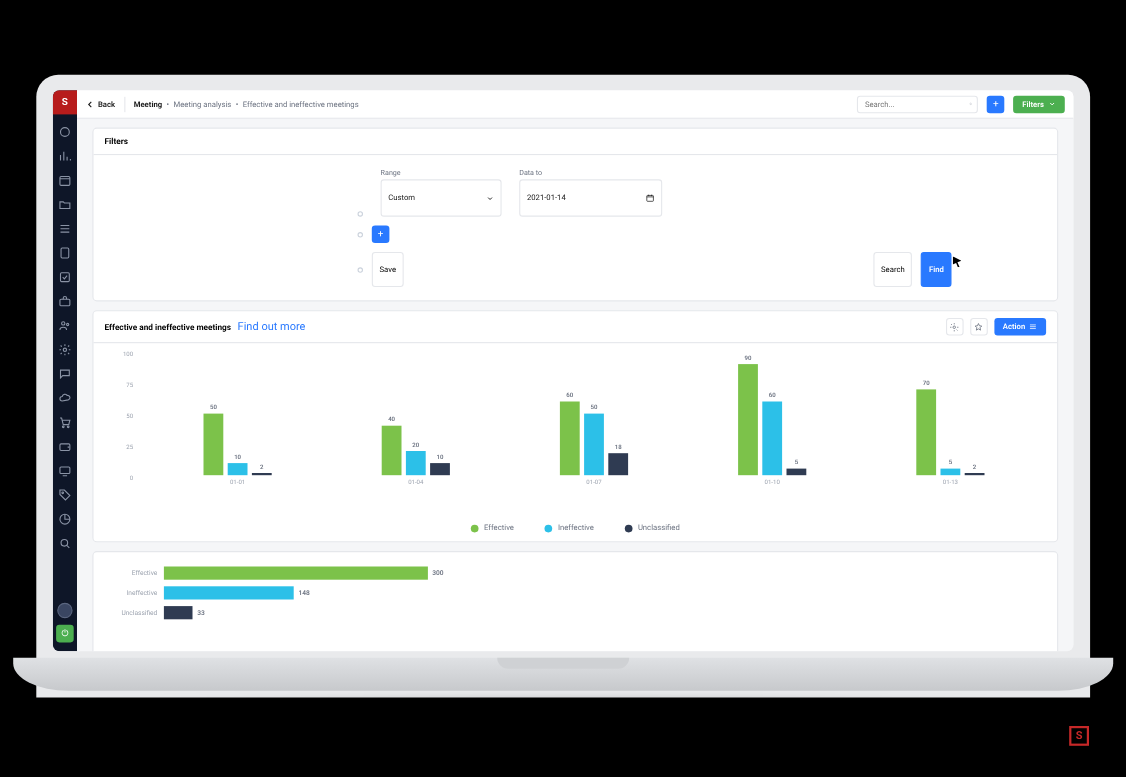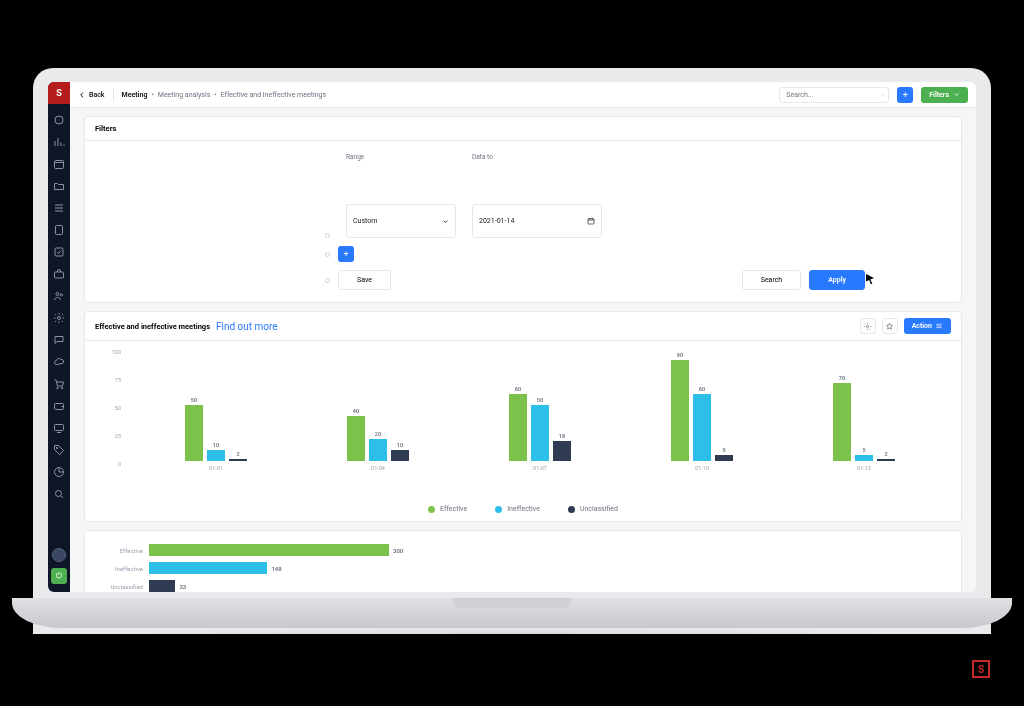--- a/index.html
+++ b/index.html
@@ -52,25 +52,25 @@
 
   .card { background:var(--card); border:1px solid var(--border); border-radius:4px; margin-bottom:8px; }
 
   
   .card-title { font-size:7.5px; font-weight:700; padding:7px 10px; border-bottom:1px solid var(--border);}
   .filter-body { padding:8px 10px; }
   .row { display:flex; align-items:center; gap:8px; padding:4px 0;}
   .knob { width:5px; height:5px; border-radius:50%; border:1px solid #cbd2dc; background:#fff;}
   .row-inner { display:flex; gap:16px; margin-left:230px; align-items:flex-end;}
   .fld { display:flex; flex-direction:column; gap:2px; font-size:6.5px; color:var(--muted); }
-  .input { height:16px; border:1px solid var(--border); border-radius:3px; background:#fff; padding:16px 6px; font-size:7px; color:var(--text); display:flex; align-items:center; justify-content:space-between; gap:20px;margin-top:41px;}
+  .input { height:16px; border:1px solid var(--border); border-radius:3px; background:#fff; padding:16px 6px; font-size:7px; color:var(--text); display:flex; align-items:center; justify-content:space-between; gap:20px;}
   .input.range { width:110px;}
   .input.date  { width:130px;}
   .plus-sm { width:16px; height:16px; background:var(--blue); color:#fff; border-radius:3px; display:flex; align-items:center; justify-content:center; font-size:9px;}
-  .btn { height:20px; padding:0 18px; border-radius:3px; font-size:7px; display:flex; align-items:center; border:1px solid var(--border); background:#fff;}
+  .btn { height:32px; padding:0 6px; border-radius:3px; font-size:7px; display:flex; align-items:center; border:1px solid var(--border); background:#fff;}
   .btn.primary { background:var(--blue); color:#fff; border-color:var(--blue); font-weight:600;}
   .row2 { margin-left:230px; display:flex; align-items:center; gap:8px;}
   .row3 { margin-left:230px; display:flex; align-items:center; gap:8px;}
   .row3 .spacer { flex:1;}
   .cursor { position:relative; }
   .cursor::after{ content:""; position:absolute; right:-10px; top:3px; width:8px; height:10px; background:#000; clip-path: polygon(0 0, 100% 40%, 55% 55%, 80% 100%, 60% 100%, 40% 60%, 0 75%); }
 
   
   .chart-head { display:flex; align-items:center; padding:6px 10px; border-bottom:1px solid var(--border); gap:6px;}
   .chart-title { font-size:7.5px; font-weight:700;}
@@ -265,21 +265,21 @@
               <div class="row3" style="width:540px; position:relative;">
             <div class="knob"></div>
             <div class="btn">
                   <span>Save</span>
                 </div>
             <div class="spacer"></div>
             <div class="btn">
                   <span>Search</span>
                 </div>
             <div class="btn primary cursor">
-                  <span>Apply</span>
+                  <span>Find</span>
                 </div>
           </div>
             </div>
         </div>
       </div>
 
       <div class="card">
         <div class="chart-head">
           <span class="chart-title">Effective and ineffective meetings</span>
           <span class="link">Find out more</span>

